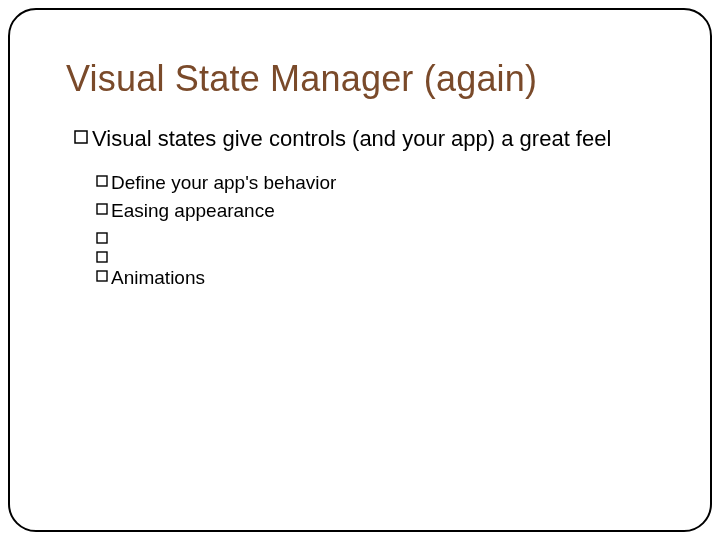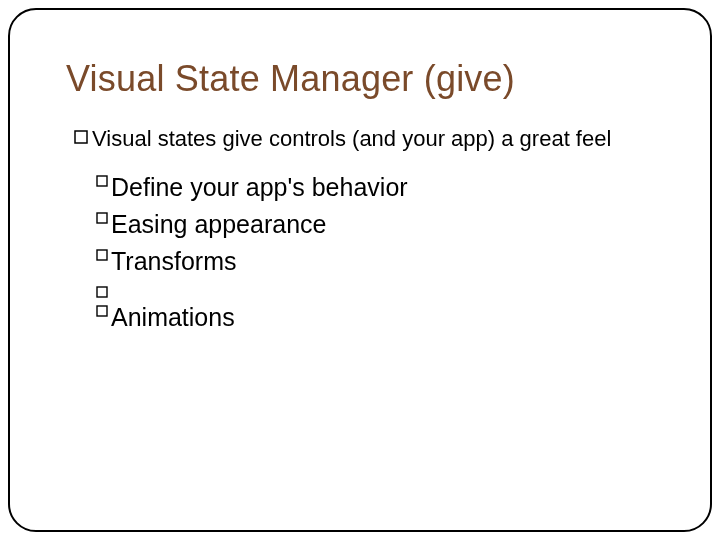--- a/index.html
+++ b/index.html
@@ -55,33 +55,33 @@
       display: flex;
       align-items: flex-start;
       margin-bottom: 2px;
     }
     .bullet-sub .box {
       flex-shrink: 0;
       margin-top: 5px;
       margin-right: 3px;
     }
     .bullet-sub-text {
-      font-size: 25px;
+      font-size: 19px;
       color: #000;
       line-height: 1.4;
     }
     .box svg {
       display: block;
     }
   </style>
 </head>
 <body>
 
 <div class="slide-frame">
-  <h1 class="title">Visual State Manager (give)</h1>
+  <h1 class="title">Visual State Manager (again)</h1>
 
   <div class="bullet-main">
     <span class="box">
       <svg width="14" height="14" viewBox="0 0 14 14">
           <rect x="1" y="1" width="12" height="12" fill="none" stroke="#000" stroke-width="1.5"></rect>
         </svg>
     </span>
     <span class="bullet-main-text">Visual states give controls (and your app) a great feel</span>
   </div>
 
@@ -101,21 +101,20 @@
           </svg>
       </span>
       <span class="bullet-sub-text">Easing appearance</span>
     </div>
     <div class="bullet-sub">
       <span class="box">
         <svg width="12" height="12" viewBox="0 0 12 12">
             <rect x="1" y="1" width="10" height="10" fill="none" stroke="#000" stroke-width="1.4"></rect>
           </svg>
       </span>
-      <span class="bullet-sub-text">Transforms</span>
     </div>
     <div class="bullet-sub">
       <span class="box">
         <svg width="12" height="12" viewBox="0 0 12 12">
             <rect x="1" y="1" width="10" height="10" fill="none" stroke="#000" stroke-width="1.4"></rect>
           </svg>
       </span>
     </div>
     <div class="bullet-sub">
       <span class="box">

